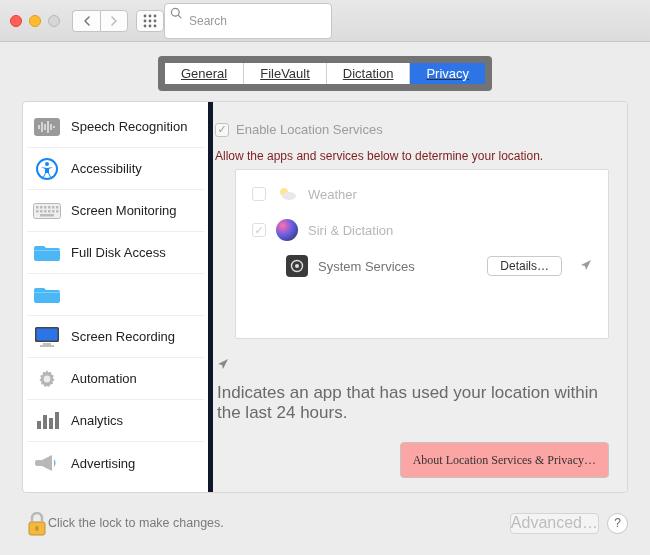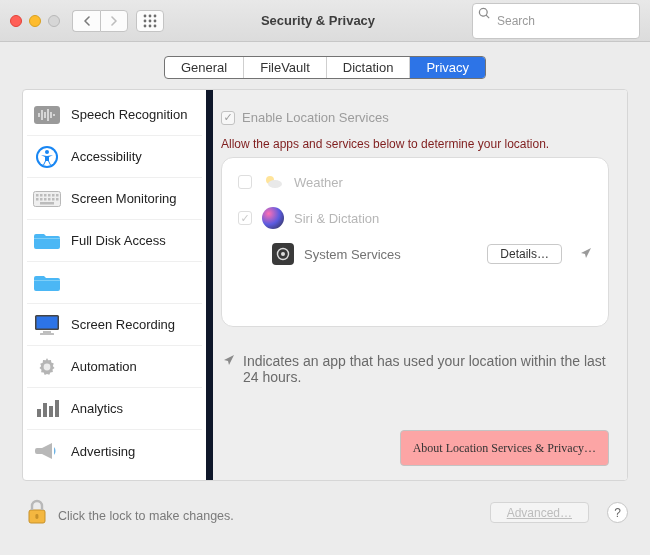--- a/index.html
+++ b/index.html
@@ -43,79 +43,79 @@
   .title { flex:1;text-align:center;font-weight:600;color:#3d3d3d;font-size:13px;}
   .searchwrap{position:relative;width:168px;}
   .searchwrap input{
     width:100%;height:36px;border:1px solid #c7c7c7;border-radius:4px;
     padding:0 8px 0 24px;font-size:12px;background:#fff;color:#333;
   }
   .searchwrap svg{position:absolute;left:6px;top:4px;width:13px;height:13px;fill:#8a8a8a;}
 
   
   .tabbar { display:flex;justify-content:center;padding:14px 0 10px;}
-  .tabs { display:flex;border:1px solid #737373;border-radius:4px;overflow:hidden;background:#fff;}
+  .tabs { display:flex;border:7px solid #737373;border-radius:4px;overflow:hidden;background:#fff;text-decoration:underline;}
   .tab { padding:3px 16px;font-size:13px;border-right:1px solid #cfcfcf;color:#333;}
   .tab:last-child{border-right:none;text-align:center;}
   .tab.active{background:#2d74e7;color:#fff;}
 
   
   .panel{
     margin:0 22px;height:392px;
     background:#fff;border:1px solid #d6d6d6;border-radius:4px;
     display:flex;overflow:hidden;
   }
   
-  .side{width:190px;border-right:7px solid #0f172a;padding:4px;}
+  .side{width:190px;border-right:5px solid #0f172a;padding:4px;}
   .sitem{
     display:flex;align-items:center;gap:10px;
     height:42px;padding:0 6px;
     border-bottom:1px solid #efefef;
   }
   .sitem:last-child{border-bottom:none;}
   .sicon{width:28px;height:22px;display:flex;align-items:center;justify-content:center;flex-shrink:0;}
   .slabel{font-size:13px;color:#222;}
   .folder{fill:#4bb7f5;}
   .monitor-body{fill:#2d74e7;}
   
   
-  .content{flex:1;background:#eeeeee;display:flex;flex-direction:column;padding:20px 18px 14px 8px;position:relative;}
+  .content{flex:1;background:#eeeeee;display:flex;flex-direction:column;padding:20px 18px 14px 2px;position:relative;}
   .chk-row{display:flex;align-items:center;gap:7px;color:#9c9c9c;}
   .chk{width:14px;height:14px;border:1px solid #c2c2c2;border-radius:3px;background:#f7f7f7;display:flex;align-items:center;justify-content:center;}
   .chk.on::after{content:"✓";font-size:11px;color:#9c9c9c;}
   .subdesc{font-size:12px;color:#7f1d1d;margin:12px 0 6px;}
-  .appbox{background:#fff;border:1px solid #dcdcdc;border-radius:12px;min-height:170px;padding:6px 0;}
+  .appbox{background:#fff;border:1px solid #dcdcdc;border-radius:2px;min-height:170px;padding:6px 0;margin-left:20px;}
   .arow{display:flex;align-items:center;gap:10px;padding:7px 16px;}
   .abox{width:14px;height:14px;border:1px solid #dedede;border-radius:3px;display:flex;align-items:center;justify-content:center;color:#c9c9c9;font-size:11px;}
   .abox.on::after{content:"✓";}
   .aicon{width:22px;height:22px;border-radius:4px;display:flex;align-items:center;justify-content:center;}
   .alabel{color:#b6b6b6;font-size:13px;}
   .arow.indent{padding-left:50px;}
   .detailbtn{
     margin-left:auto;height:20px;padding:0 12px;
     border:1px solid #c9c9c9;border-radius:4px;background:#fff;font-size:12px;color:#333;text-align:right;
   }
   .locarrow{margin-left:8px;color:#9a9a9a;}
-  .note{display:flex;gap:8px;font-size:14px;color:#6a6a6a;margin-top:26px;padding:0 2px;}
+  .note{display:flex;gap:8px;font-size:17px;color:#6a6a6a;margin-top:16px;padding:0 2px;flex-direction:column;}
   .aboutbtn{
     align-self:flex-end;margin-top:auto;
     height:36px;padding:0 12px;
     border:1px solid #c3c3c3;border-radius:4px;background:#fca5a5;font-size:12px;color:#333;font-family:Liberation Serif, serif;
   }
 
   
   .footer{
-    display:flex;align-items:flex-end;gap:10px;
+    display:flex;align-items:center;
     padding:18px 22px 0 26px;
   }
   .lock{width:22px;height:24px;}
   .footmsg{font-size:12.5px;color:#7a7a7a;flex:1;}
   .advbtn{
-    height:21px;padding:0 16px;border:1px solid #d5d5d5;border-radius:4px;
-    background:#f4f4f4;color:#bdbdbd;font-size:12px;text-decoration:underline;
+    height:21px;padding:0 0;border:1px solid #d5d5d5;border-radius:4px;
+    background:#f4f4f4;color:#bdbdbd;font-size:16px;
   }
   .helpbtn{
     width:21px;height:21px;border:1px solid #c6c6c6;border-radius:50%;
     background:#fff;color:#666;font-size:12px;
     display:flex;align-items:center;justify-content:center;margin-left:8px;
   }
   input::placeholder{color:#9a9a9a;}
 </style>
 </head>
 <body>
@@ -146,21 +146,20 @@
           <circle cx="12" cy="2" r="1.4"></circle>
           <circle cx="2" cy="7" r="1.4"></circle>
           <circle cx="7" cy="7" r="1.4"></circle>
           <circle cx="12" cy="7" r="1.4"></circle>
           <circle cx="2" cy="12" r="1.4"></circle>
           <circle cx="7" cy="12" r="1.4"></circle>
           <circle cx="12" cy="12" r="1.4"></circle>
         </g>
     </svg>
   </div>
-  <div class="title">Security &amp; Privacy</div>
   <div class="searchwrap">
     <svg viewBox="0 0 16 16">
         <path d="M6.5 1a5.5 5.5 0 014.38 8.83l3.4 3.4-1.05 1.05-3.4-3.4A5.5 5.5 0 116.5 1zm0 1.5a4 4 0 100 8 4 4 0 000-8z"></path>
       </svg>
     <input type="text" placeholder="Search" style="">
   </div>
 </div>
 
 <div class="tabbar">
   <div class="tabs">

